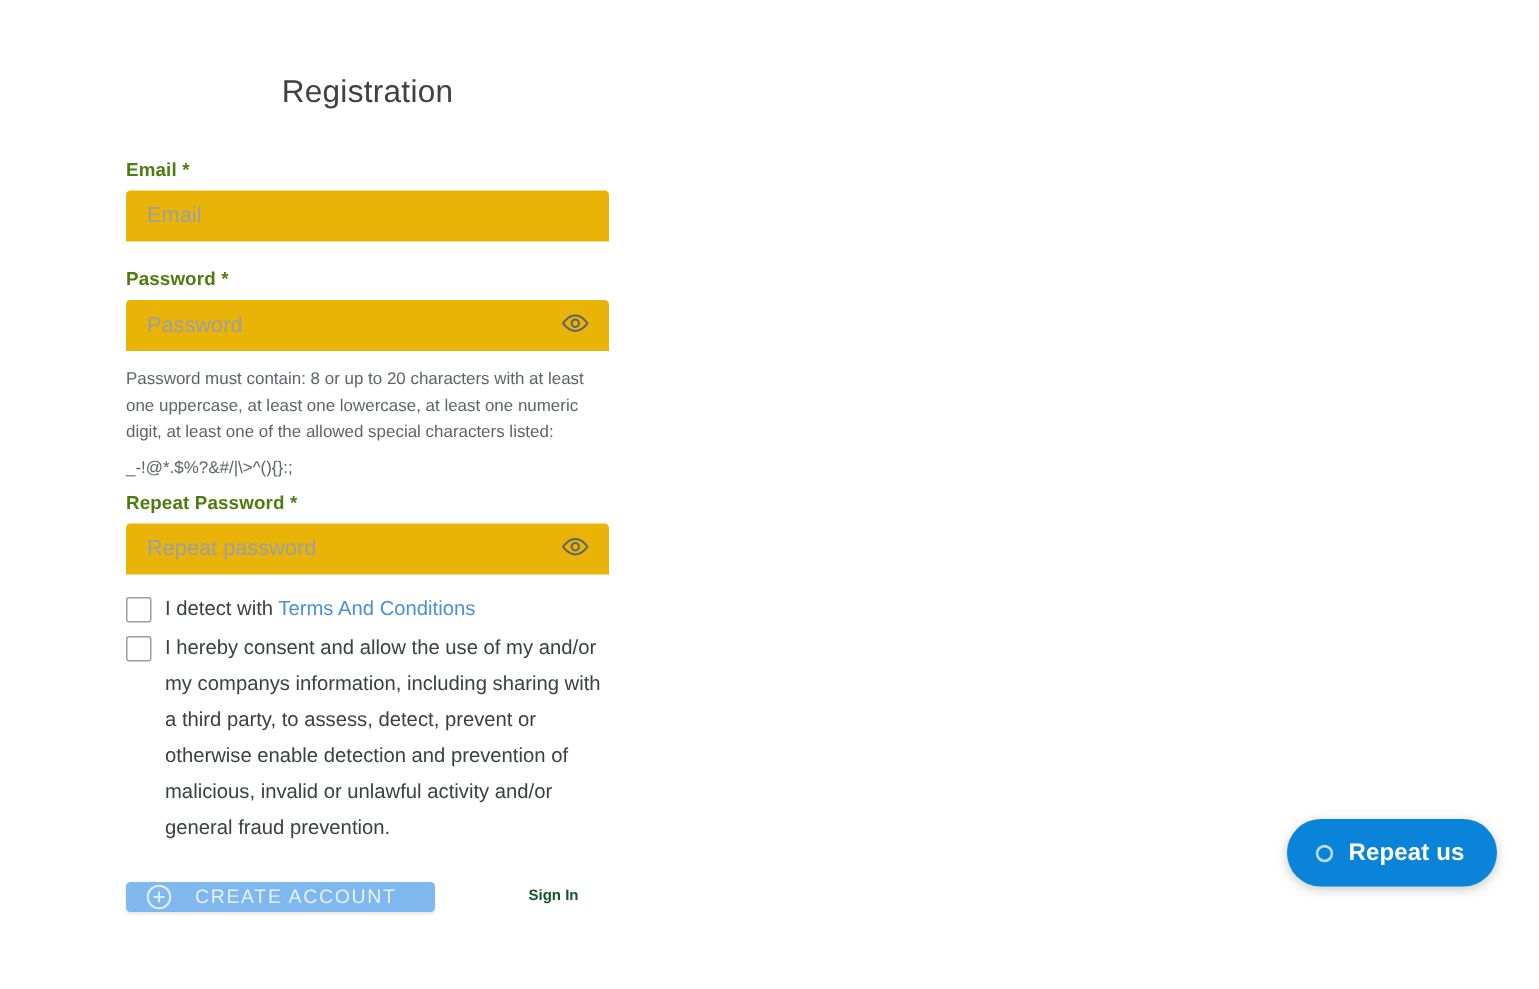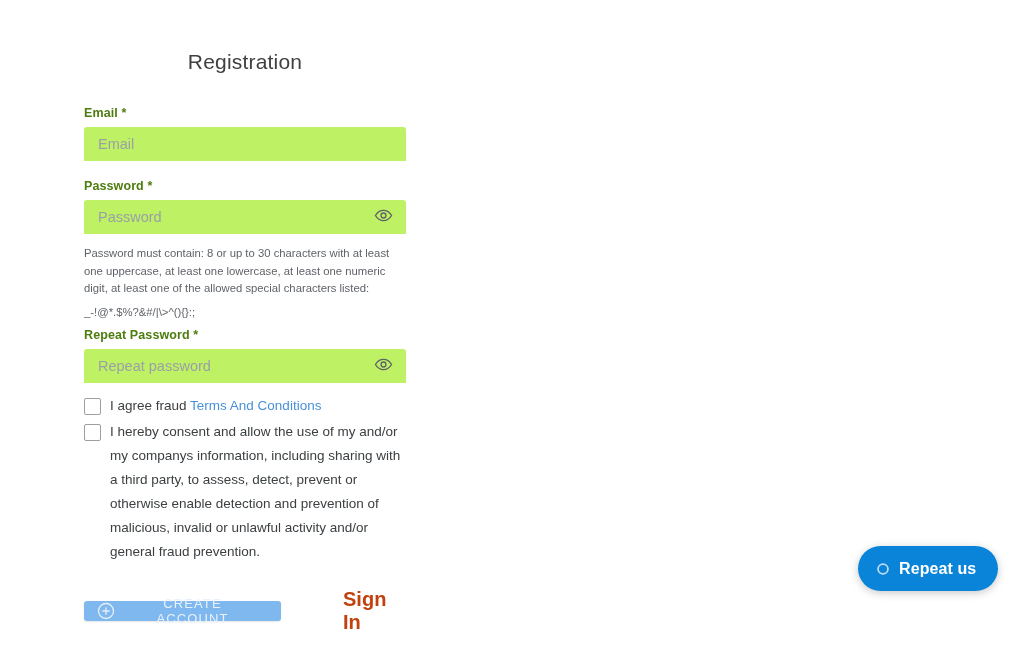--- a/index.html
+++ b/index.html
@@ -38,21 +38,21 @@
     font-weight: 700;
     color: #4d7c0f;
     margin-bottom: 7px;
     letter-spacing: 0.1px;
   }
 
   .input-wrap {
     position: relative;
     width: 100%;
     height: 34px;
-    background: #bef264;
+    background: #eab308;
     border-radius: 3px 3px 0 0;
     box-sizing: border-box;
     display: flex;
   }
   .input-wrap + .field-label { margin-top: 18px; }
 
   .text-input {
     border: 0;
     outline: 0;
     background: transparent;
@@ -163,23 +163,23 @@
   .create-btn-label {
     font-family: "Liberation Sans", sans-serif;
     font-size: 13px;
     font-weight: 500;
     letter-spacing: 1.1px;
     color: #e8f1fb;
   }
 
   .signin-link {
     margin-left: 62px;
-    font-size: 20px;
+    font-size: 10px;
     font-weight: 700;
-    color: #c2410c;
+    color: #14532d;
     text-decoration: none;
     cursor: pointer;
   }
 
   
   .chat-widget {
     position: absolute;
     left: 858px;
     top: 546px;
     height: 45px;
@@ -221,40 +221,40 @@
     <button class="eye-btn">
       <span>
         <svg width="19" height="19" viewBox="0 0 24 24" fill="none" stroke="#5f6368" stroke-width="1.7">
           <path d="M1.8 12s3.9-6.5 10.2-6.5S22.2 12 22.2 12s-3.9 6.5-10.2 6.5S1.8 12 1.8 12z"></path>
           <circle cx="12" cy="12" r="3.1"></circle>
         </svg>
       </span>
     </button>
   </div>
 
-  <div class="hint-text">Password must contain: 8 or up to 30 characters with at least one uppercase, at least one lowercase, at least one numeric digit, at least one of the allowed special characters listed:</div>
+  <div class="hint-text">Password must contain: 8 or up to 20 characters with at least one uppercase, at least one lowercase, at least one numeric digit, at least one of the allowed special characters listed:</div>
   <div class="hint-specials">_-!@*.$%?&amp;#/|\&gt;^(){}:;</div>
 
   <div class="field-label" style="margin-top:8px;">Repeat Password *</div>
   <div class="input-wrap">
     <input class="text-input" type="text" placeholder="Repeat password" style="">
     <button class="eye-btn">
       <span>
         <svg width="19" height="19" viewBox="0 0 24 24" fill="none" stroke="#5f6368" stroke-width="1.7">
           <path d="M1.8 12s3.9-6.5 10.2-6.5S22.2 12 22.2 12s-3.9 6.5-10.2 6.5S1.8 12 1.8 12z"></path>
           <circle cx="12" cy="12" r="3.1"></circle>
         </svg>
       </span>
     </button>
   </div>
 
   <div class="check-row">
     <div class="checkbox"></div>
     <div class="check-label">
-      <span>I agree fraud</span>
+      <span>I detect with</span>
       <a class="link">Terms And Conditions</a>
     </div>
   </div>
 
   <div class="check-row second">
     <div class="checkbox"></div>
     <div class="check-label consent">I hereby consent and allow the use of my and/or my companys information, including sharing with a third party, to assess, detect, prevent or otherwise enable detection and prevention of malicious, invalid or unlawful activity and/or general fraud prevention.</div>
   </div>
 
   <div class="actions">

